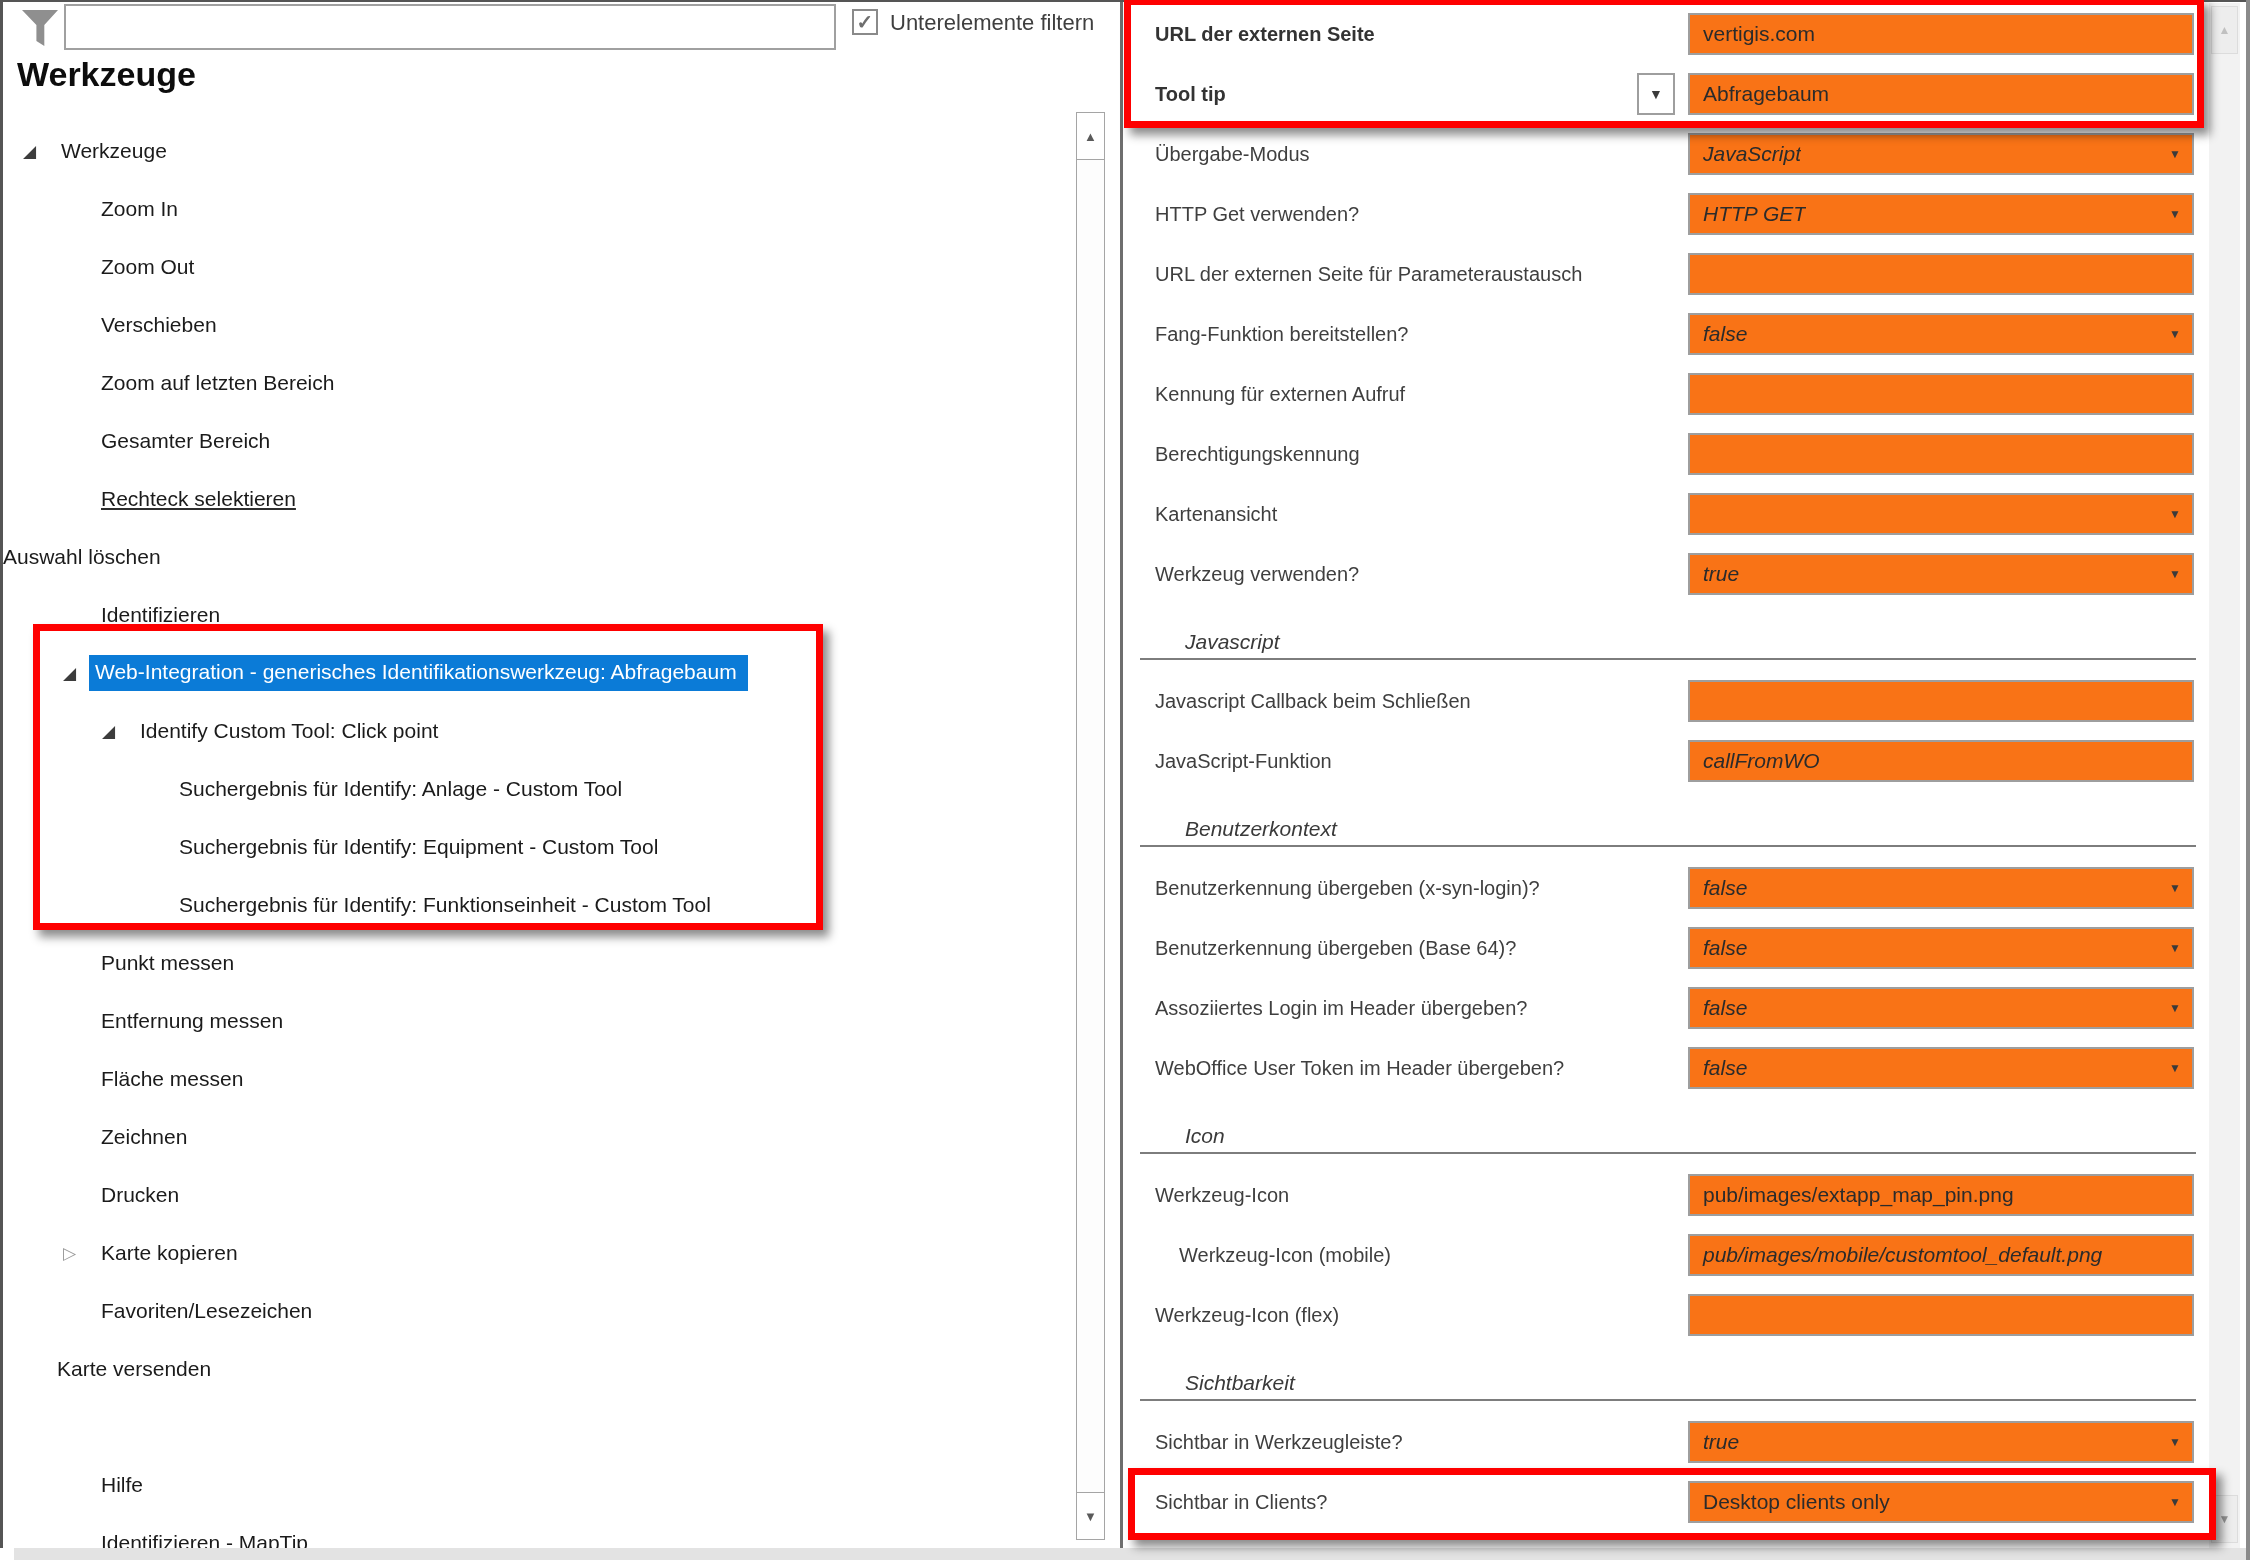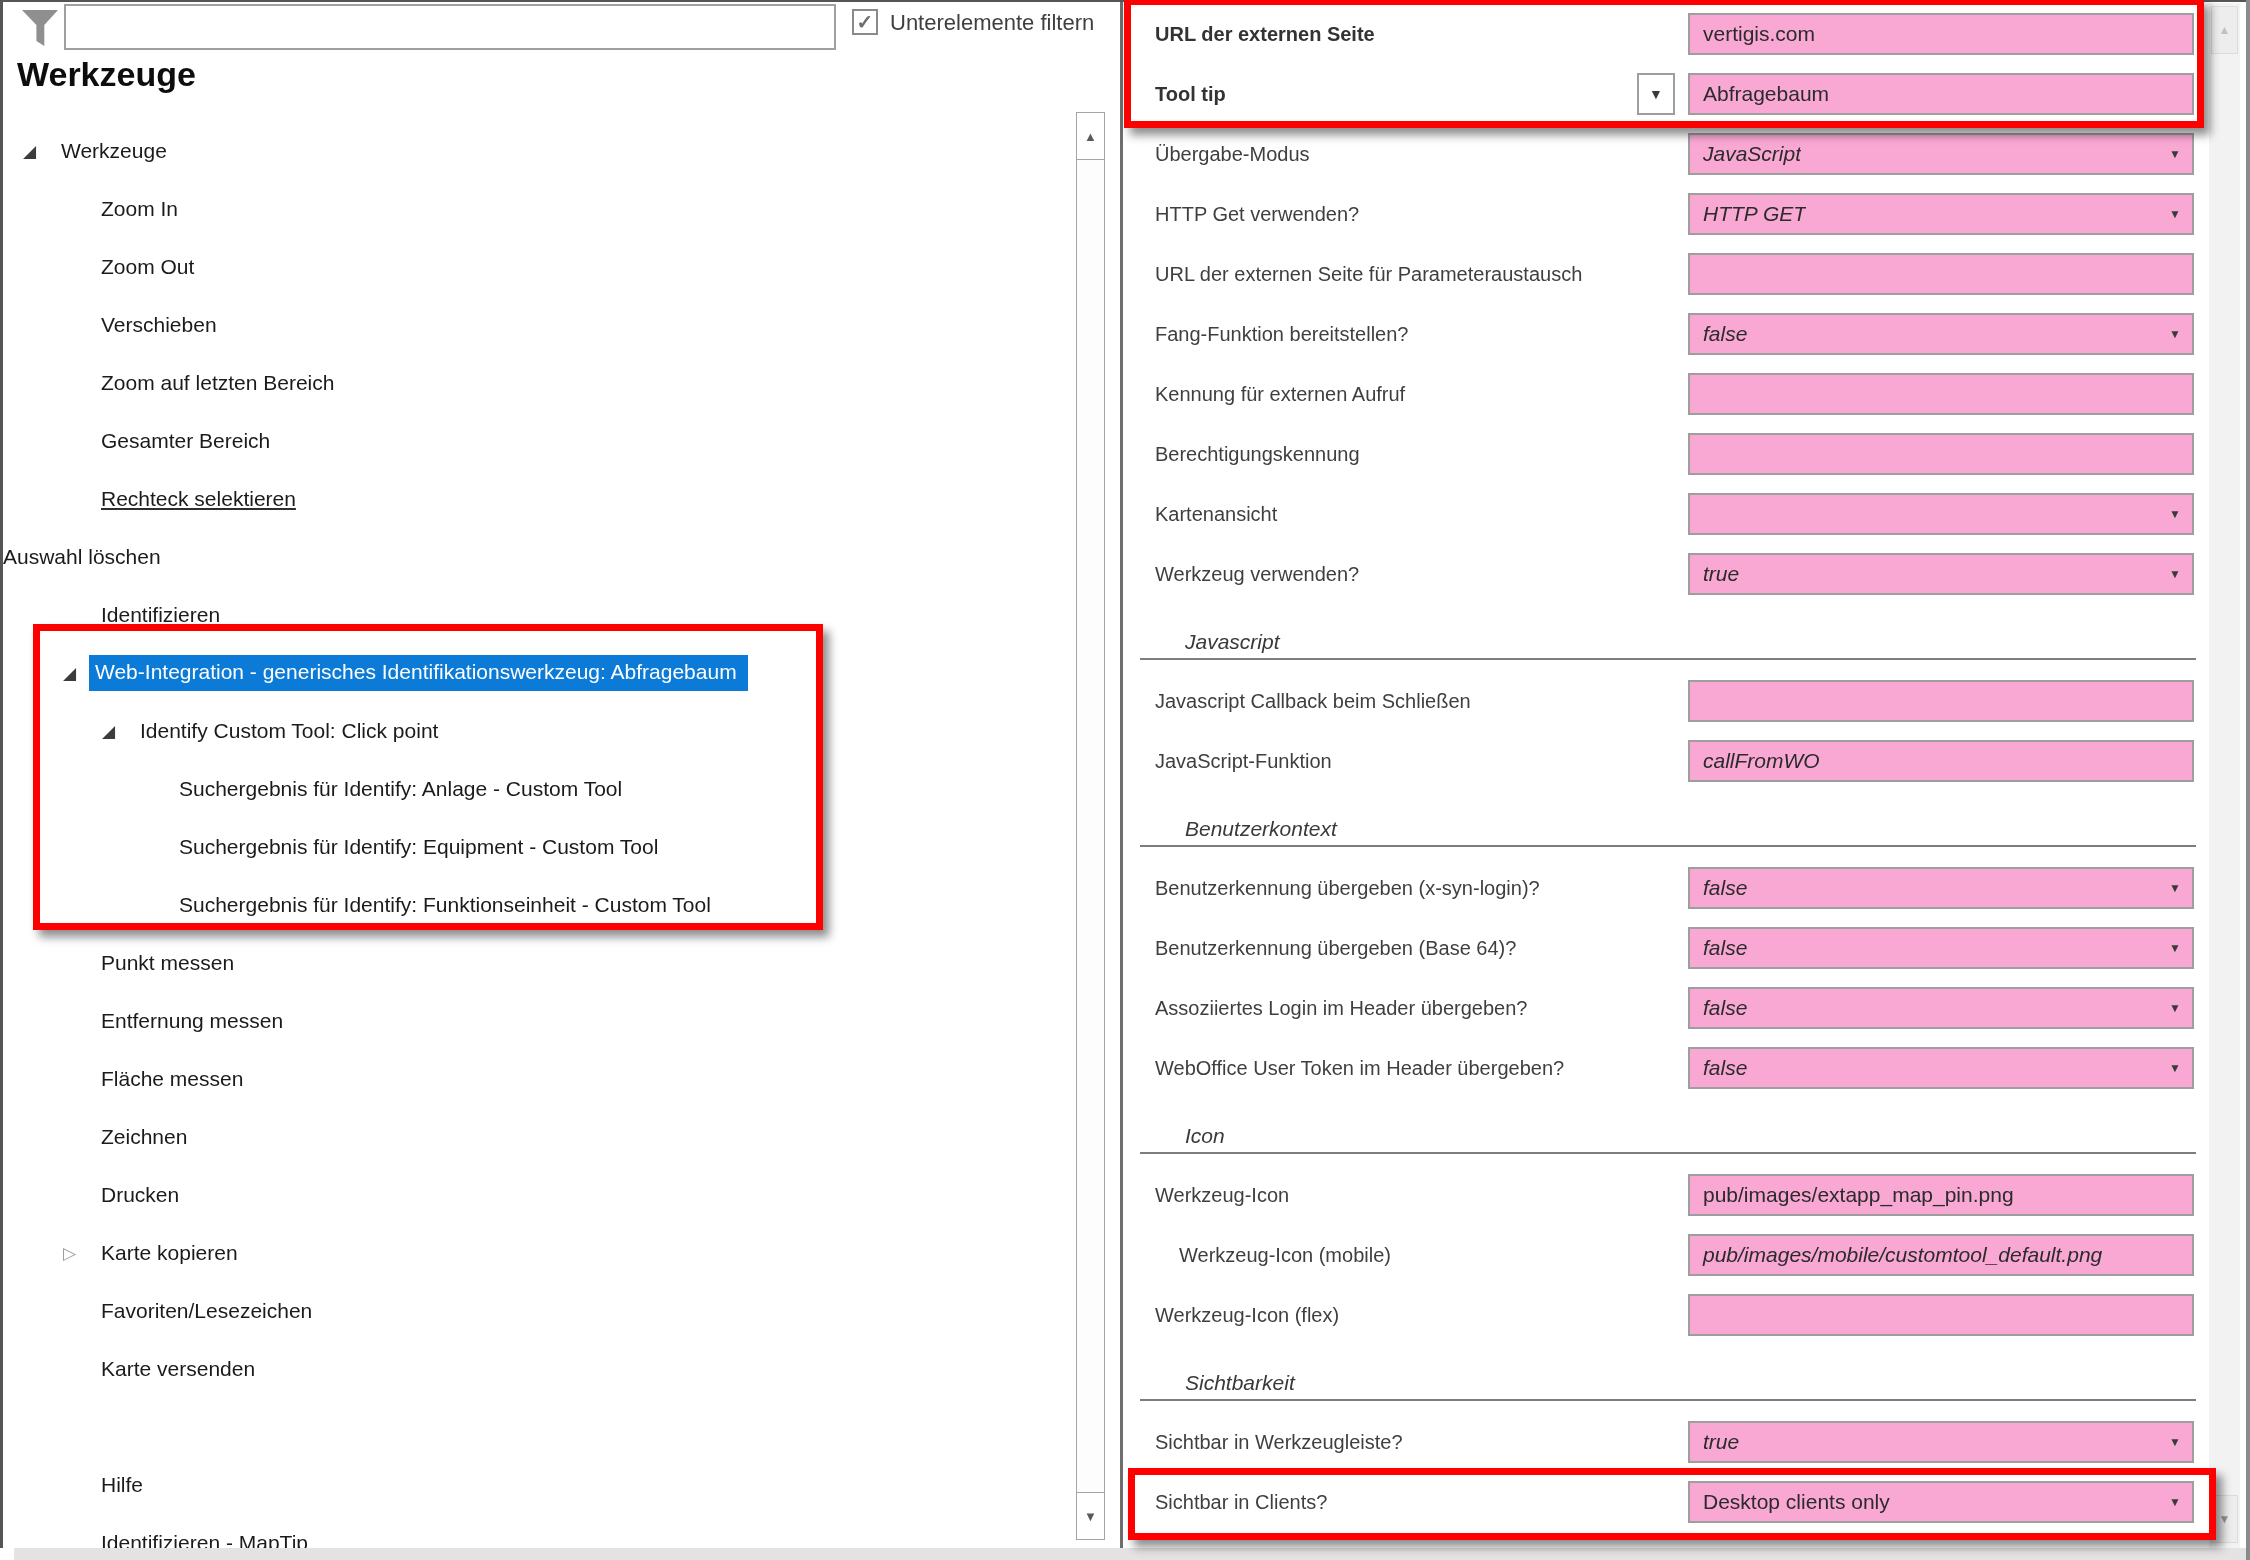--- a/index.html
+++ b/index.html
@@ -38,21 +38,21 @@
   .tree-scroll .btn{position:absolute;left:0;width:100%;height:46px;background:#fff;display:flex;
           align-items:center;justify-content:center;font-size:13px;color:#5a5a5a;}
   .tree-scroll .up{top:0;border-bottom:1px solid #a5a5a5;}
   .tree-scroll .down{bottom:0;border-top:1px solid #a5a5a5;}
 
   
   #props{position:absolute;left:1122px;top:0;width:1086px;height:1548px;}
   .prop-label{position:absolute;left:33px;height:42px;display:flex;align-items:center;
           font-size:20px;color:#3f3f3f;white-space:nowrap;}
   .prop-label.bold{font-weight:bold;color:#333;}
-  .prop-box{position:absolute;left:566px;width:506px;height:42px;border:2px solid #9e9e9e;background:#f9a8d4;
+  .prop-box{position:absolute;left:566px;width:506px;height:42px;border:2px solid #9e9e9e;background:#f97316;
           box-sizing:border-box;display:flex;align-items:center;}
   .prop-box .val{font-size:21px;color:#2b2b2b;padding-left:13px;white-space:nowrap;overflow:hidden;}
   .prop-box .val.italic{font-style:italic;}
   .prop-box .arrow{position:absolute;right:11px;top:50%;transform:translateY(-50%);font-size:12px;color:#3a3a3a;}
   .pre-drop{position:absolute;left:515px;width:38px;height:42px;border:2px solid #9e9e9e;background:#fff;
           box-sizing:border-box;display:flex;align-items:center;justify-content:center;font-size:14px;color:#3a3a3a;}
   .section-label{position:absolute;left:63px;font-size:21px;font-style:italic;color:#3a3a3a;white-space:nowrap;}
   .section-line{position:absolute;left:18px;width:1056px;height:2px;background:#7d7d7d;}
 
   
@@ -139,21 +139,21 @@
         <span class="tree-label" style="margin-left: 98px;">Drucken</span>
       </div>
       <div class="tree-row" style="top: 1234px;">
         <span class="tree-expander collapsed" style="left: 60px;">▷</span>
         <span class="tree-label" style="margin-left: 98px;">Karte kopieren</span>
       </div>
       <div class="tree-row" style="top: 1292px;">
         <span class="tree-label" style="margin-left: 98px;">Favoriten/Lesezeichen</span>
       </div>
       <div class="tree-row" style="top: 1350px;">
-        <span class="tree-label" style="margin-left: 98px;">Karte versenden</span>
+        <span class="tree-label" style="margin-left: 54px;">Karte versenden</span>
       </div>
       <div class="tree-row" style="top: 1466px;">
         <span class="tree-label" style="margin-left: 98px;">Hilfe</span>
       </div>
       <div class="tree-row" style="top: 1524px;">
         <span class="tree-label" style="margin-left: 98px;">Identifizieren - MapTip</span>
       </div>
     </div>
 
   <div class="tree-scroll">

